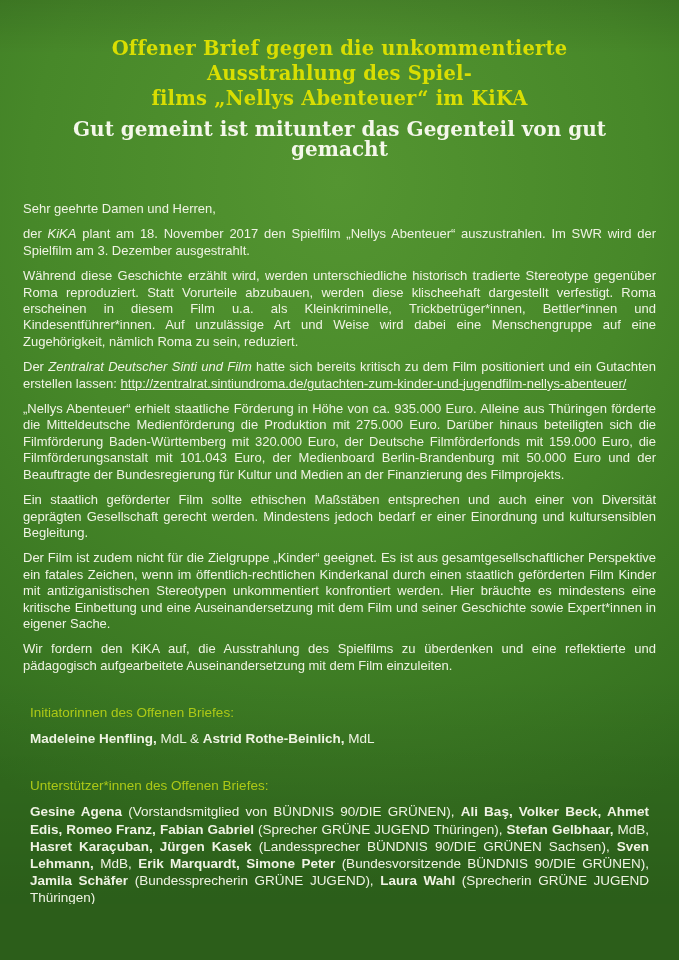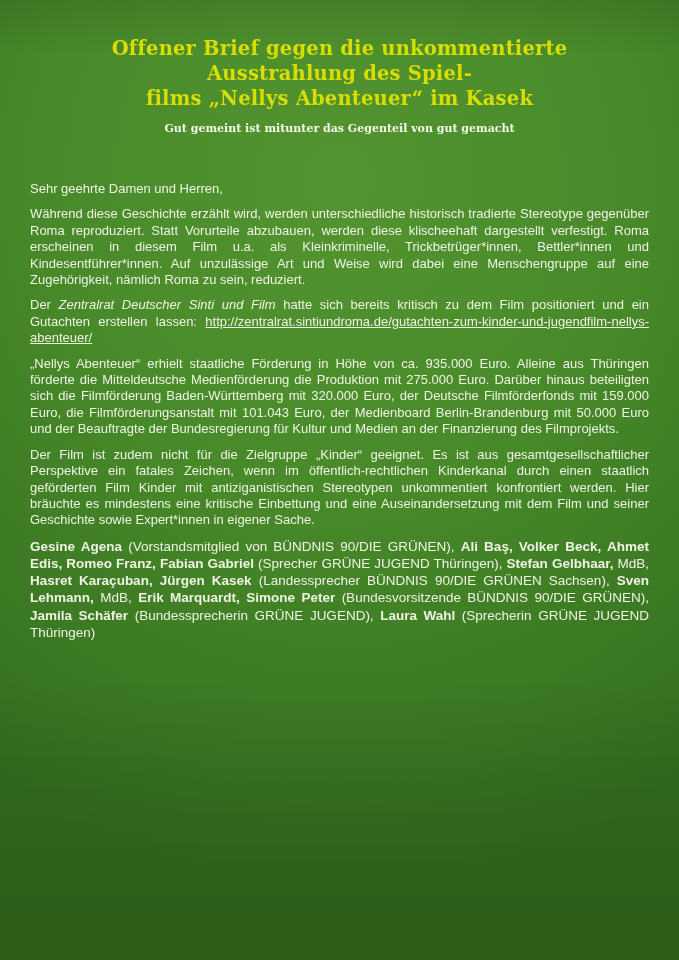--- a/index.html
+++ b/index.html
@@ -18,24 +18,24 @@
     font-family:"DejaVu Serif", serif;
     font-weight:700;
     font-size:19.5px;line-height:25px;
     color:#d9de02;letter-spacing:.2px;
   }
   h1 .title-line{display:block;}
   h2{
     margin:8px 0 0;
     font-family:"DejaVu Serif", serif;
     font-weight:700;
-    font-size:11px;line-height:20px;
+    font-size:20px;line-height:20px;
     color:#f4f7ea;
   }
-  main{margin-top:42px;padding:0 30px;}
+  main{margin-top:42px;padding:0 23px;}
   main p{
     margin:0 0 9px;
     font-size:13px;line-height:16.4px;
     text-align:justify;
     hyphens:auto;-webkit-hyphens:auto;
   }
   .seg-italic{font-style:italic;}
   .seg-bold{font-weight:700;}
   .seg-link{text-decoration:underline;overflow-wrap:anywhere;}
   .section{padding:0 30px;}
@@ -51,31 +51,39 @@
   .names.justified{text-align:justify;hyphens:auto;-webkit-hyphens:auto;}
 </style>
 </head>
 <body>
 
 <div class="page">
 
   <header>
     <h1>
       <span class="title-line">Offener Brief gegen die unkommentierte Ausstrahlung des Spiel-</span>
-      <span class="title-line">films „Nellys Abenteuer“ im Kasek</span>
+      <span class="title-line">films „Nellys Abenteuer“ im KiKA</span>
     </h1>
     <h2>Gut gemeint ist mitunter das Gegenteil von gut gemacht</h2>
   </header>
 
   <main>
     <p><span>Sehr geehrte Damen und Herren,</span></p>
+    <p><span>der </span><span class="seg-italic">KiKA</span><span> plant am 18. November 2017 den Spielfilm „Nellys Abenteuer“ auszustrahlen. Im SWR wird der Spielfilm am 3. Dezember ausgestrahlt.</span></p>
     <p><span>Während diese Geschichte erzählt wird, werden unterschiedliche historisch tradierte Stereotype gegenüber Roma reproduziert. Statt Vorurteile abzubauen, werden diese klischeehaft dargestellt verfestigt. Roma erscheinen in diesem Film u.a. als Kleinkriminelle, Trickbetrüger*innen, Bettler*innen und Kindesentführer*innen. Auf unzulässige Art und Weise wird dabei eine Menschengruppe auf eine Zugehörigkeit, nämlich Roma zu sein, reduziert.</span></p>
     <p><span>Der </span><span class="seg-italic">Zentralrat Deutscher Sinti und Film</span><span> hatte sich bereits kritisch zu dem Film positioniert und ein Gutachten erstellen lassen: </span><span class="seg-link">http://zentralrat.sintiundroma.de/gutachten-zum-kinder-und-jugendfilm-nellys-abenteuer/</span></p>
     <p><span>„Nellys Abenteuer“ erhielt staatliche Förderung in Höhe von ca. 935.000 Euro. Alleine aus Thüringen förderte die Mitteldeutsche Medienförderung die Produktion mit 275.000 Euro. Darüber hinaus beteiligten sich die Filmförderung Baden-Württemberg mit 320.000 Euro, der Deutsche Filmförderfonds mit 159.000 Euro, die Filmförderungsanstalt mit 101.043 Euro, der Medienboard Berlin-Brandenburg mit 50.000 Euro und der Beauftragte der Bundesregierung für Kultur und Medien an der Finanzierung des Filmprojekts.</span></p>
+    <p><span>Ein staatlich geförderter Film sollte ethischen Maßstäben entsprechen und auch einer von Diversität geprägten Gesellschaft gerecht werden. Mindestens jedoch bedarf er einer Einordnung und kultursensiblen Begleitung.</span></p>
     <p><span>Der Film ist zudem nicht für die Zielgruppe „Kinder“ geeignet. Es ist aus gesamtgesellschaftlicher Perspektive ein fatales Zeichen, wenn im öffentlich-rechtlichen Kinderkanal durch einen staatlich geförderten Film Kinder mit antiziganistischen Stereotypen unkommentiert konfrontiert werden. Hier bräuchte es mindestens eine kritische Einbettung und eine Auseinandersetzung mit dem Film und seiner Geschichte sowie Expert*innen in eigener Sache.</span></p>
+    <p><span>Wir fordern den KiKA auf, die Ausstrahlung des Spielfilms zu überdenken und eine reflektierte und pädagogisch aufgearbeitete Auseinandersetzung mit dem Film einzuleiten.</span></p>
   </main>
 
+  <section class="section">
+    <div class="section-label">Initiatorinnen des Offenen Briefes:</div>
+    <p class="names"><span class="seg-bold">Madeleine Henfling,</span><span> MdL &amp; </span><span class="seg-bold">Astrid Rothe-Beinlich,</span><span> MdL</span></p>
+  </section>
 
   <section class="section">
+    <div class="section-label">Unterstützer*innen des Offenen Briefes:</div>
     <p class="names justified"><span class="seg-bold">Gesine Agena</span><span> (Vorstandsmitglied von BÜNDNIS 90/DIE GRÜNEN), </span><span class="seg-bold">Ali Baş, Volker Beck, Ahmet Edis, Romeo Franz, Fabian Gabriel</span><span> (Sprecher GRÜNE JUGEND Thüringen), </span><span class="seg-bold">Stefan Gelbhaar,</span><span> MdB, </span><span class="seg-bold">Hasret Karaçuban, Jürgen Kasek</span><span> (Landessprecher BÜNDNIS 90/DIE GRÜNEN Sachsen), </span><span class="seg-bold">Sven Lehmann,</span><span> MdB, </span><span class="seg-bold">Erik Marquardt, Simone Peter</span><span> (Bundesvorsitzende BÜNDNIS 90/DIE GRÜNEN), </span><span class="seg-bold">Jamila Schäfer</span><span> (Bundessprecherin GRÜNE JUGEND), </span><span class="seg-bold">Laura Wahl</span><span> (Sprecherin GRÜNE JUGEND Thüringen)</span></p>
   </section>
 
 </div>
 
 </body></html>

